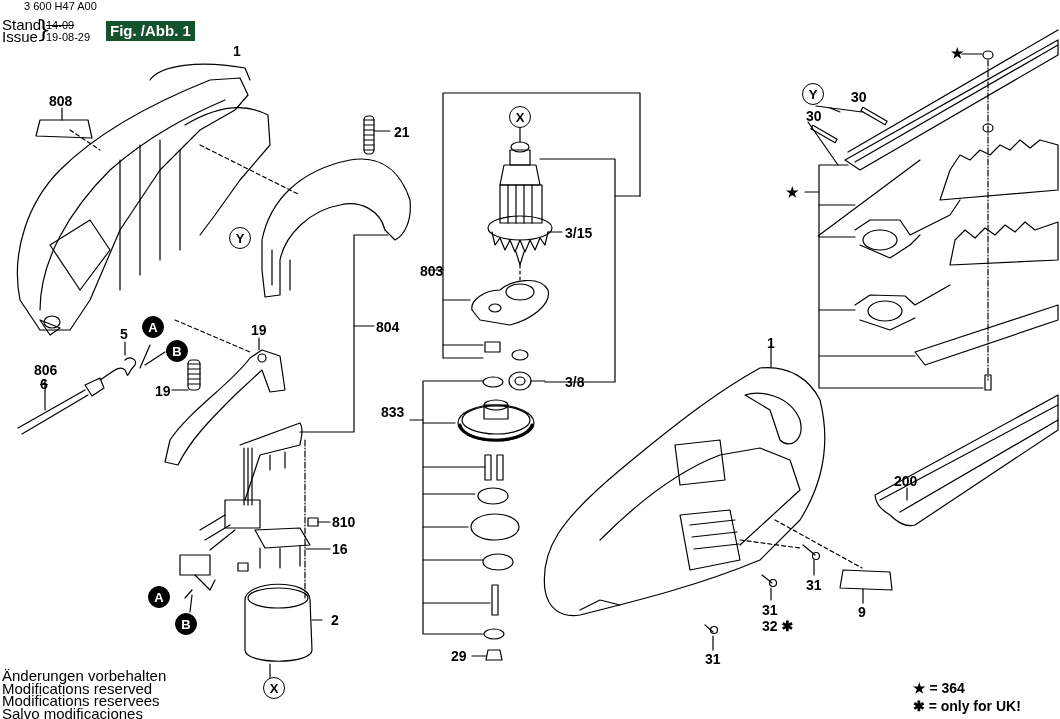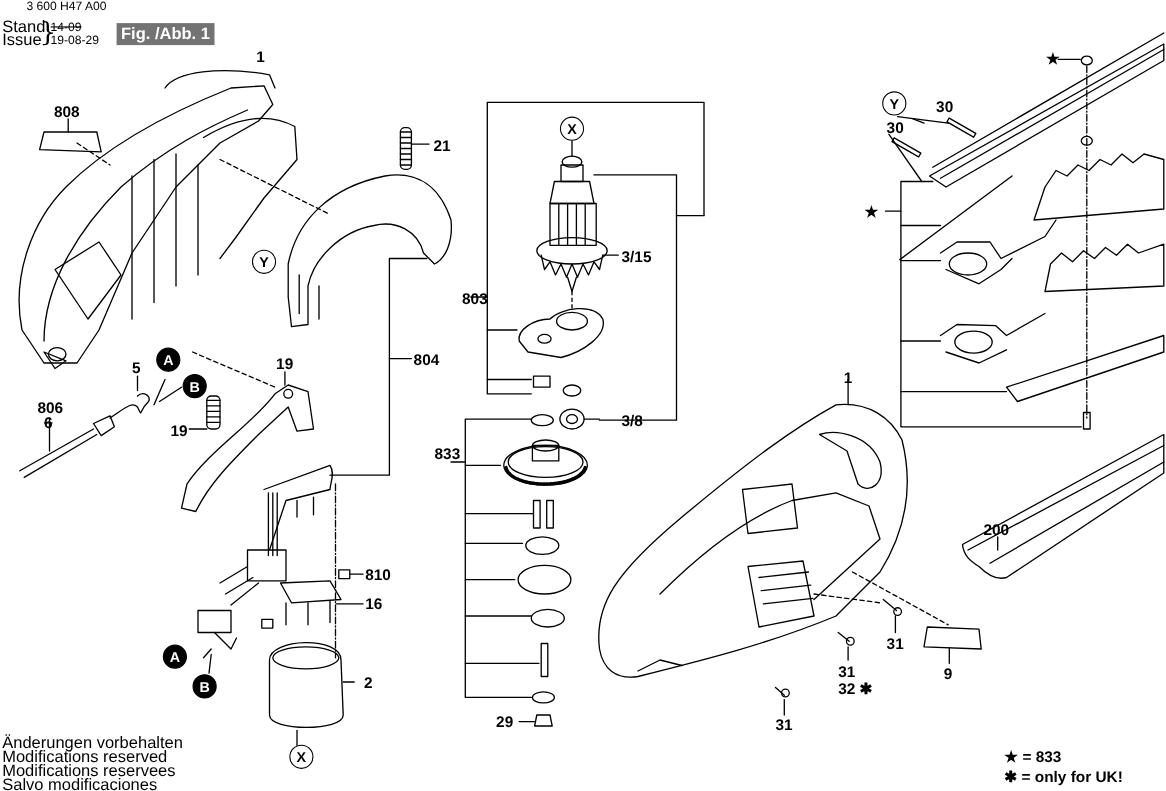--- a/index.html
+++ b/index.html
@@ -4,21 +4,21 @@
 <style>
   html, body { margin:0; padding:0; background:#ffffff; }
   body { width:1060px; height:719px; position:relative; overflow:hidden;
          font-family:"Liberation Sans", sans-serif; color:#000; }
   .abs { position:absolute; }
   .hdr-doc { left:2px; top:0px; font-size:11px;margin-left:22px; }
   .hdr-stand { left:2px; top:19px; font-size:15px; line-height:12px; }
   .hdr-brace { left:36px; top:16px; font-size:24px; line-height:26px; font-family:"DejaVu Serif", serif; }
   .hdr-dates { left:46px; top:19px; font-size:11px; line-height:12px; }
   .strike { text-decoration:line-through; }
-  .fig-title { left:106px; top:21px; background:#737373; color:#fff; font-weight:bold; font-size:15px; padding:0 4px; line-height:20px; }
+  .fig-title { left:106px; top:21px; background:#14532d; color:#fff; font-weight:bold; font-size:15px; padding:0 4px; line-height:20px; }
   .lbl { position:absolute; font-weight:bold; font-size:14px; line-height:14px; white-space:nowrap; }
   .circ { position:absolute; width:22px; height:22px; border-radius:50%; border:1.5px solid #000; background:#fff;
           display:flex; align-items:center; justify-content:center; font-weight:bold; font-size:13px; box-sizing:border-box; }
   .circ.dark { background:#000; color:#fff; }
   .footer { left:2px; top:670px; font-size:15px; line-height:12.5px; }
   .legend { left:913px; top:679px; font-weight:bold; font-size:14px; line-height:18px; }
   svg#diagram { position:absolute; left:0; top:0; }
 </style>
 </head>
 <body>
@@ -249,21 +249,21 @@
 <div class="circ dark" style="left:175px;top:613px;">B</div>
 <div class="circ" style="left:263px;top:677px;">X</div>
 
 <div class="lbl" style="left:233px;top:44px;">1</div>
 <div class="lbl" style="left:49px;top:94px;">808</div>
 <div class="lbl" style="left:394px;top:125px;">21</div>
 <div class="lbl" style="left:400px;top:264px;padding-left:20px;">803</div>
 <div class="lbl" style="left:376px;top:320px;">804</div>
 <div class="lbl" style="left:565px;top:226px;">3/15</div>
 <div class="lbl" style="left:565px;top:375px;">3/8</div>
-<div class="lbl" style="left:395px;top:405px;">833</div>
+<div class="lbl" style="left:381px;top:405px;">833</div>
 <div class="lbl" style="left:120px;top:327px;">5</div>
 <div class="lbl" style="left:34px;top:363px;">806</div>
 <div class="lbl" style="left:40px;top:377px;text-decoration:line-through;">6</div>
 <div class="lbl" style="left:251px;top:323px;">19</div>
 <div class="lbl" style="left:155px;top:384px;">19</div>
 <div class="lbl" style="left:332px;top:515px;">810</div>
 <div class="lbl" style="left:332px;top:542px;">16</div>
 <div class="lbl" style="left:331px;top:613px;">2</div>
 <div class="lbl" style="left:451px;top:649px;">29</div>
 <div class="lbl" style="left:767px;top:336px;">1</div>
@@ -284,19 +284,19 @@
 <div class="abs footer">
   <div>Änderungen vorbehalten</div>
   <div>Modifications reserved</div>
   <div>Modifications reservees</div>
   <div>Salvo modificaciones</div>
 </div>
 
 <div class="abs legend">
   <div>
     <span>★</span>
-    <span>= 833</span>
+    <span>= 364</span>
   </div>
   <div>
     <span>✱</span>
     <span>= only for UK!</span>
   </div>
 </div>
 
 </body></html>

